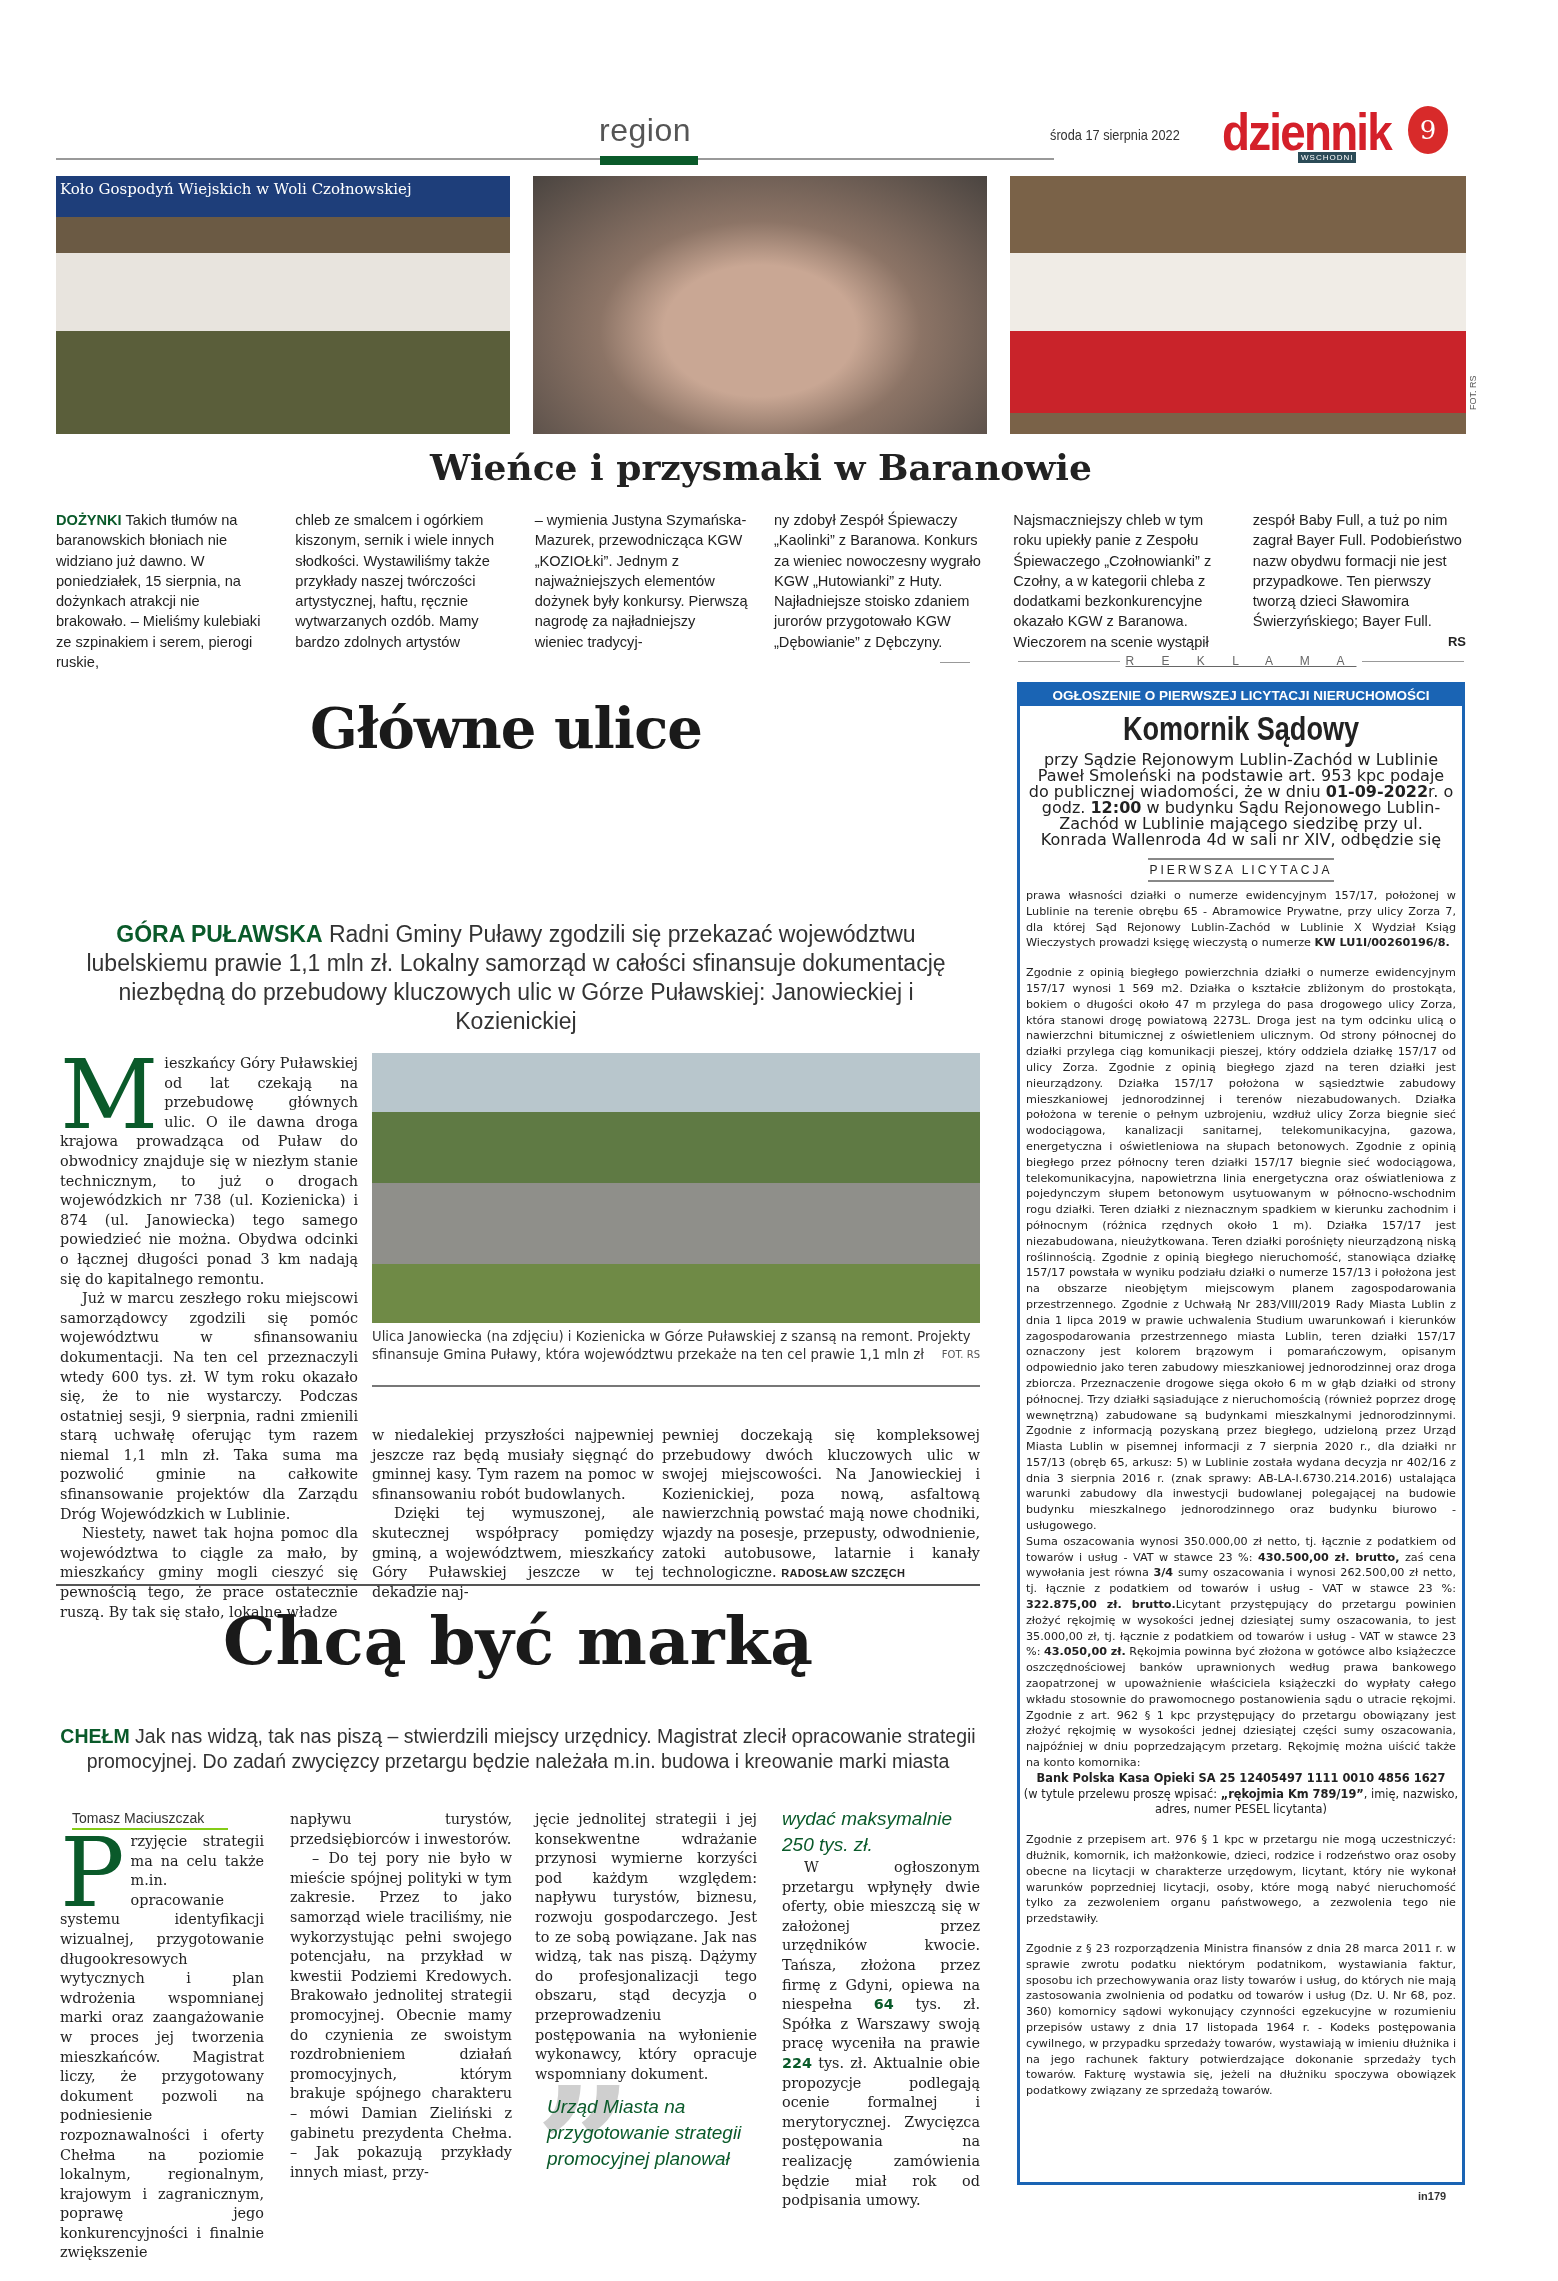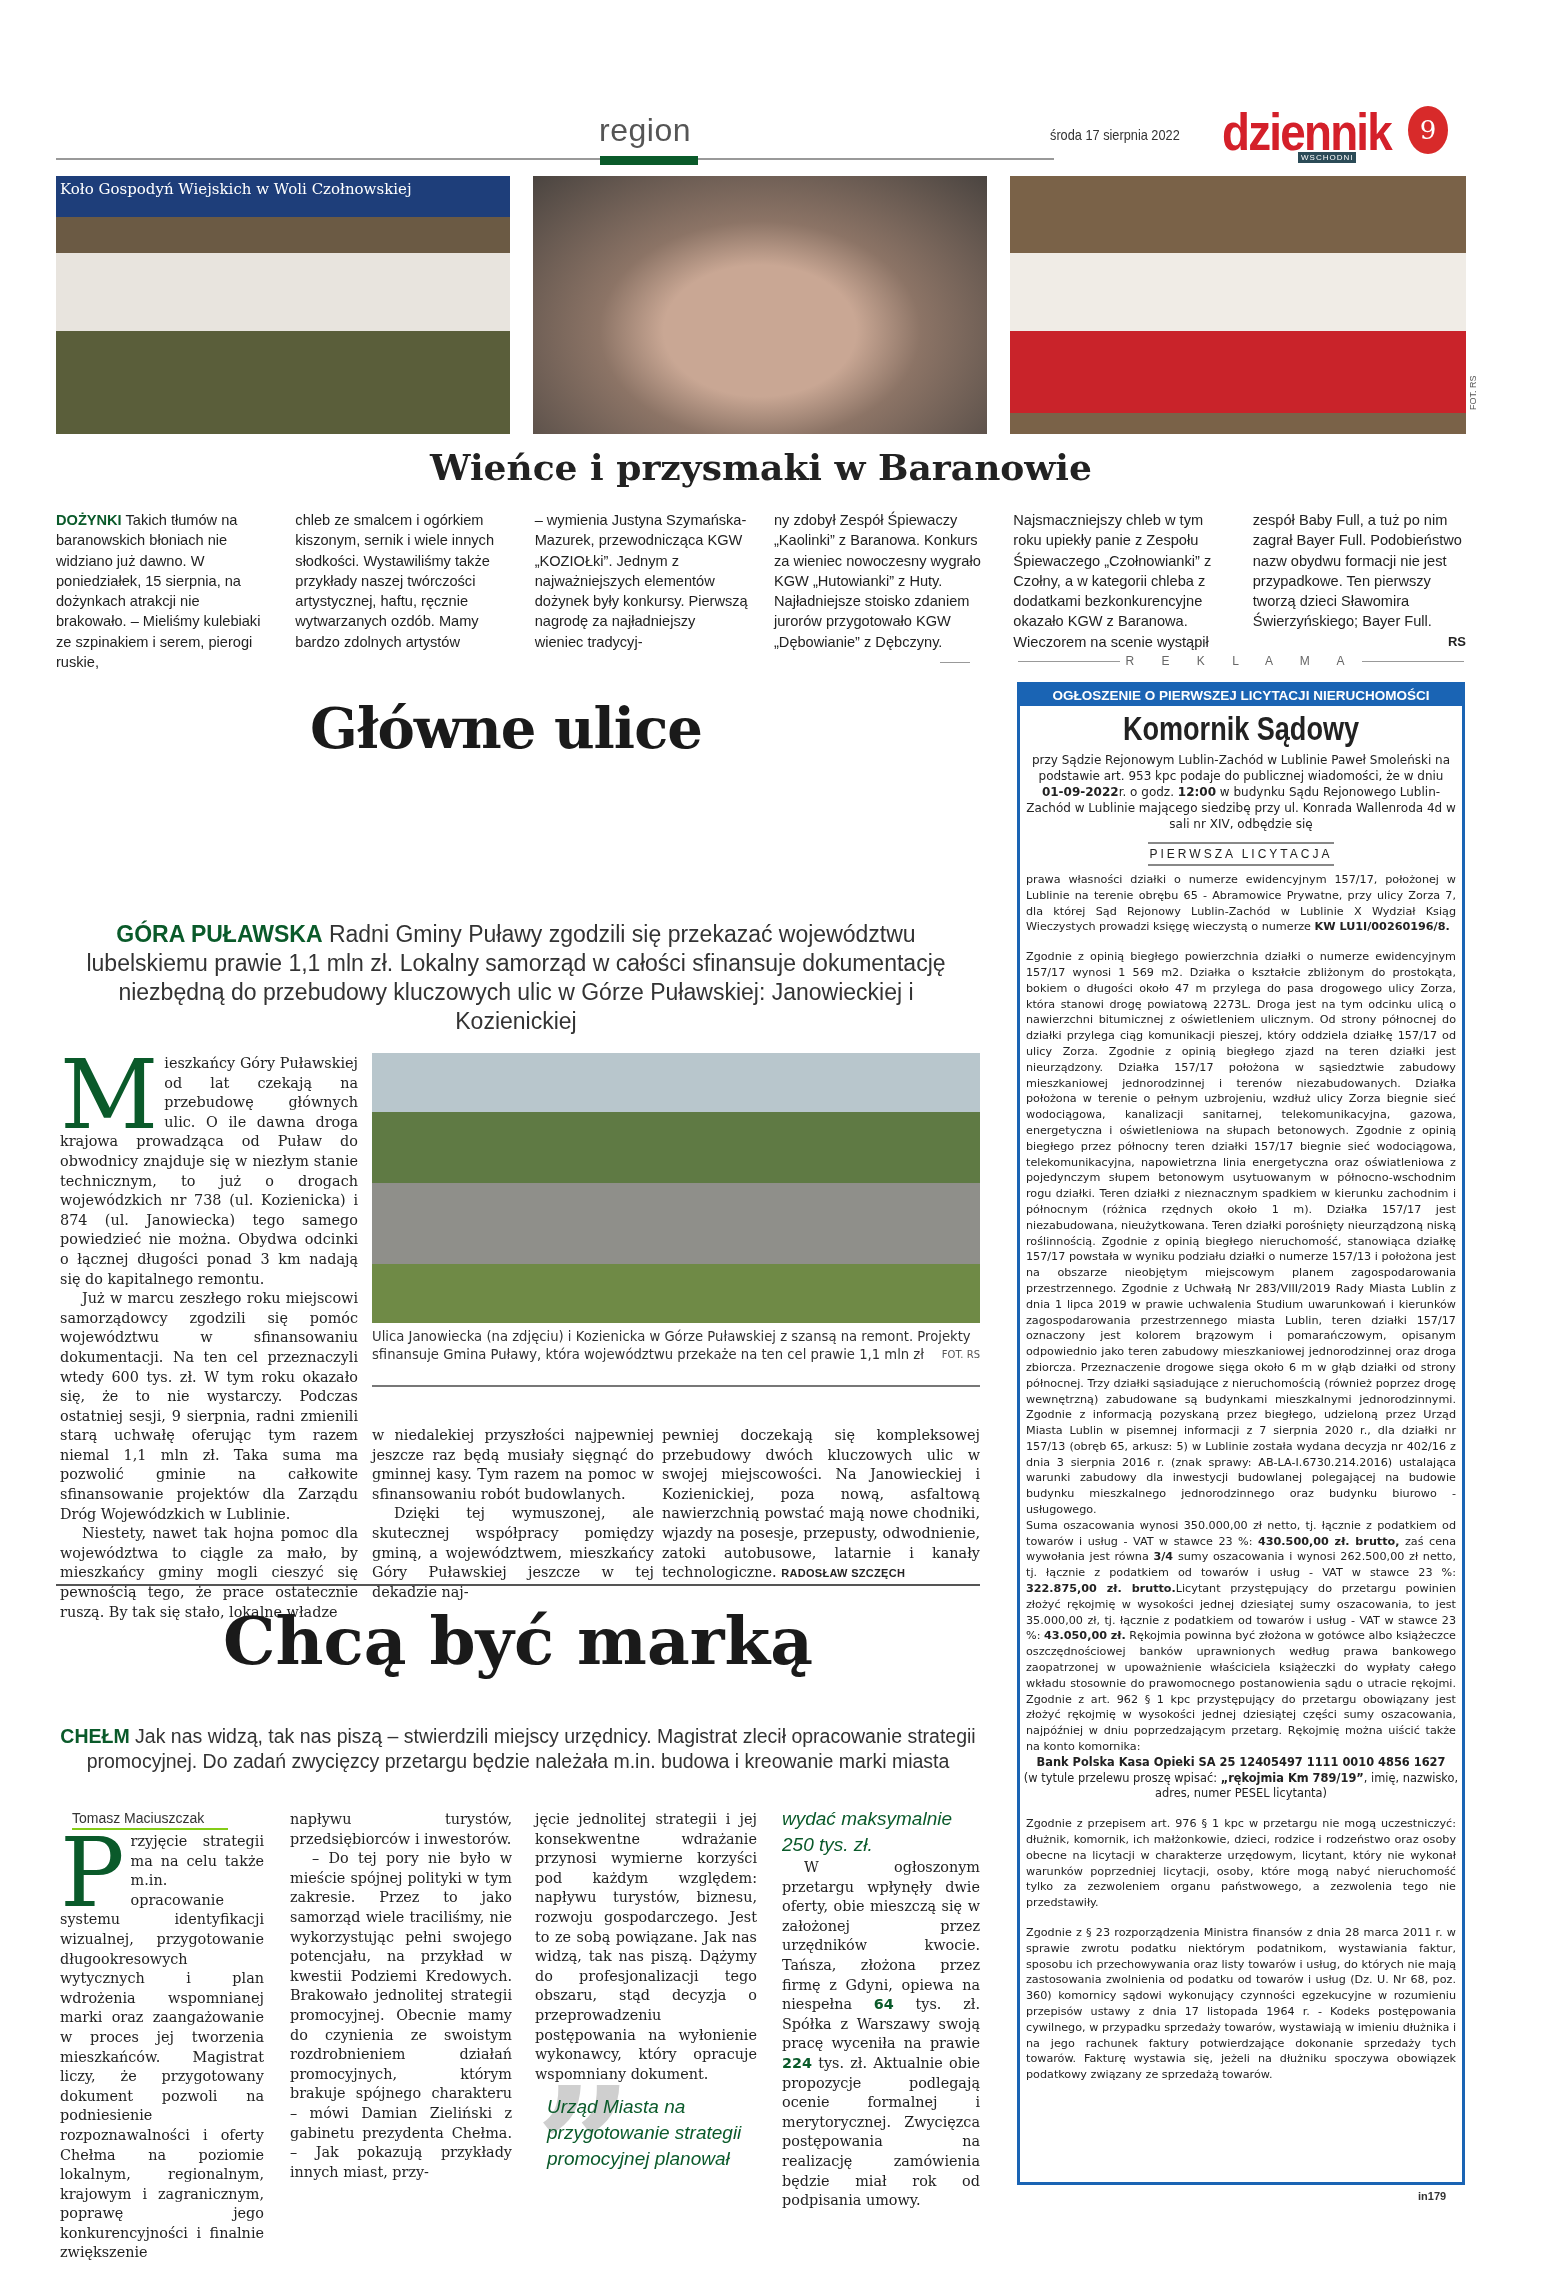--- a/index.html
+++ b/index.html
@@ -23,29 +23,29 @@
   .banner-text { left: 60px; top: 180px; font-family: "DejaVu Serif", serif; font-size: 15px; color: #fff; }
   .photo-credit-vert { left: 1468px; top: 410px; font-family: "Liberation Sans", sans-serif; font-size: 9px; color: #555; transform: rotate(-90deg); transform-origin: left top; }
 
   
   .h-wience { left: 56px; top: 446px; width: 1410px; text-align: center; font-family: "DejaVu Serif", serif; font-weight: bold; font-size: 36px; color: #222; }
   .wience-cols { left: 56px; top: 510px; width: 1410px; display: grid; grid-template-columns: repeat(6, 1fr); column-gap: 26px; font-family: "Liberation Sans", sans-serif; font-size: 14.6px; line-height: 20.3px; color: #222; }
   .kicker { color: #0a5a2a; font-weight: bold; }
   .sign-rs { text-align: right; font-weight: bold; font-size: 13px; }
 
   
-  .reklama { left: 1018px; top: 654px; width: 446px; text-align: center; font-family: "Liberation Sans", sans-serif; font-size: 12px; letter-spacing: 12px; color: #666; display:flex; align-items:center; gap: 6px; }
+  .reklama { left: 1018px; top: 654px; width: 446px; text-align: center; font-family: "Liberation Sans", sans-serif; font-size: 12px; letter-spacing: 12px; color: #666; display:flex; align-items:center; gap: 6px; text-decoration: underline; }
   .reklama .ln { flex: 1; height: 1px; background: #999; }
   .reklama-left-line { left: 940px; top: 662px; width: 30px; height: 1px; background: #999; }
 
   
   .ad { left: 1017px; top: 682px; width: 448px; height: 1503px; border: 3px solid #1a64b4; }
   .ad-head { background: #1a64b4; color: #fff; text-align: center; font-family: "Liberation Sans", sans-serif; font-weight: bold; font-size: 13.5px; padding: 3px 0; }
   .ad-title { text-align: center; font-family: "Liberation Sans", sans-serif; font-weight: bold; font-size: 33px; color: #222; margin-top: 4px; transform: scaleX(0.82); }
-  .ad-intro { text-align: center; font-family: "DejaVu Sans", sans-serif; font-size: 12px; line-height: 16px; padding: 0 6px; margin-top: 4px; }
+  .ad-intro { text-align: center; font-family: "DejaVu Sans", sans-serif; font-size: 16px; line-height: 16px; padding: 0 6px; margin-top: 4px; }
   .ad-sub { margin: 10px auto 6px; width: 186px; border-top: 2px solid #888; border-bottom: 2px solid #888; text-align: center; font-family: "Liberation Sans", sans-serif; font-size: 12px; letter-spacing: 3px; padding: 3px 0; }
   .ad-p { font-family: "DejaVu Sans", sans-serif; font-size: 11.2px; line-height: 15.8px; padding: 0 6px; text-align: justify; margin-bottom: 14px; }
   .ad-p b { font-weight: bold; }
   .ad-bank { text-align: center; font-family: "DejaVu Sans", sans-serif; font-size: 11.4px; line-height: 15.8px; }
   .ad-code { left: 1418px; top: 2190px; font-family: "Liberation Sans", sans-serif; font-size: 11px; font-weight: bold; color: #333; }
 
   
   .h-glowne { left: 56px; top: 680px; width: 900px; text-align: center; font-family: "DejaVu Serif", serif; font-weight: bold; font-size: 56px; line-height: 96px; color: #1a1a1a; letter-spacing: -1px; }
   .lead { left: 56px; top: 920px; width: 920px; text-align: center; font-family: "Liberation Sans", sans-serif; font-size: 23px; line-height: 29px; color: #333; }
   .lead .kicker { font-weight: bold; }

